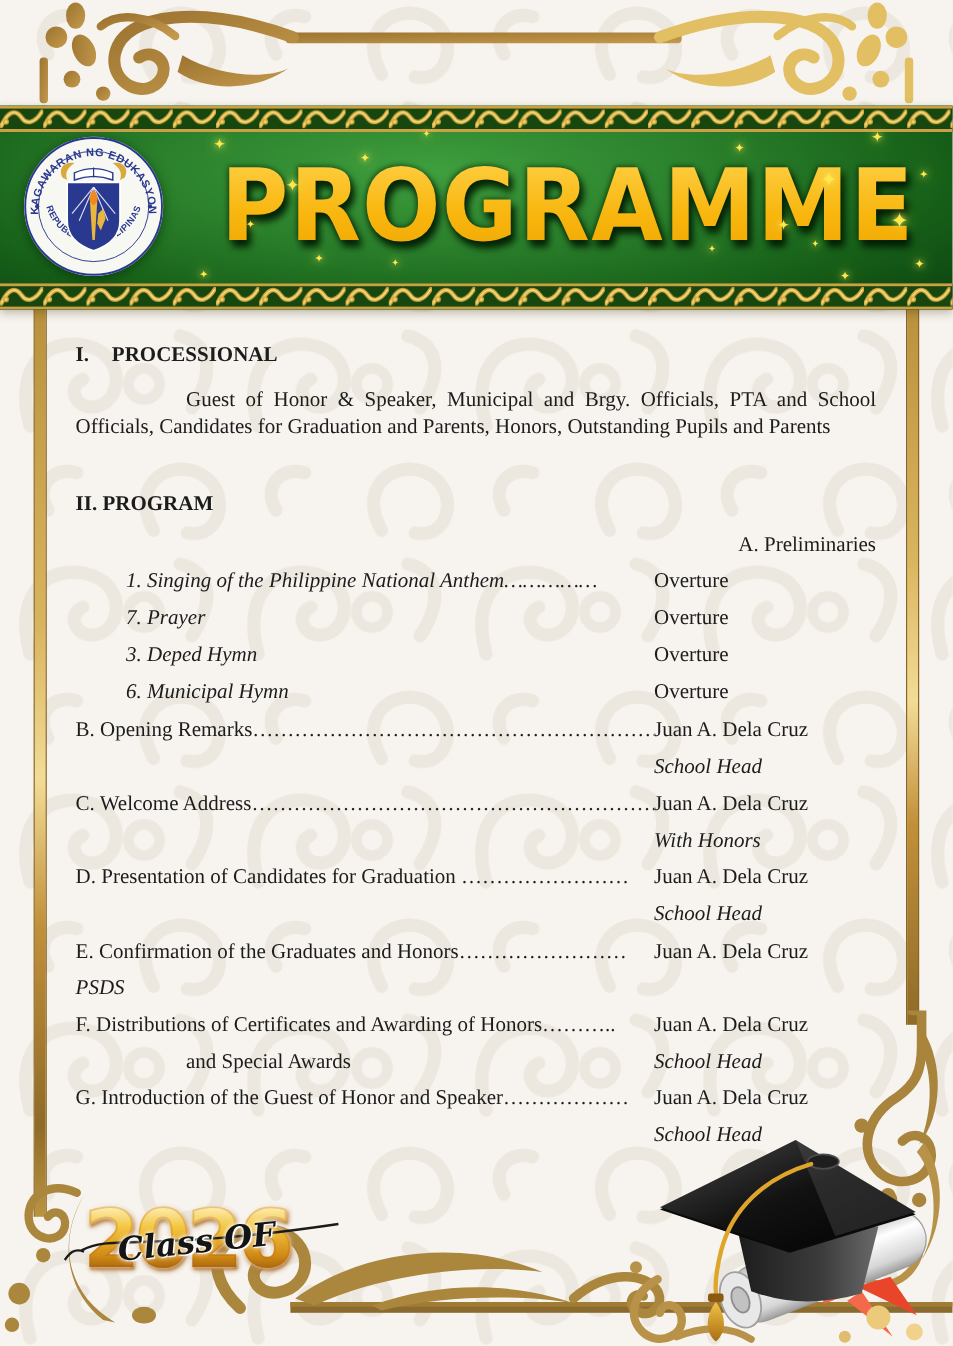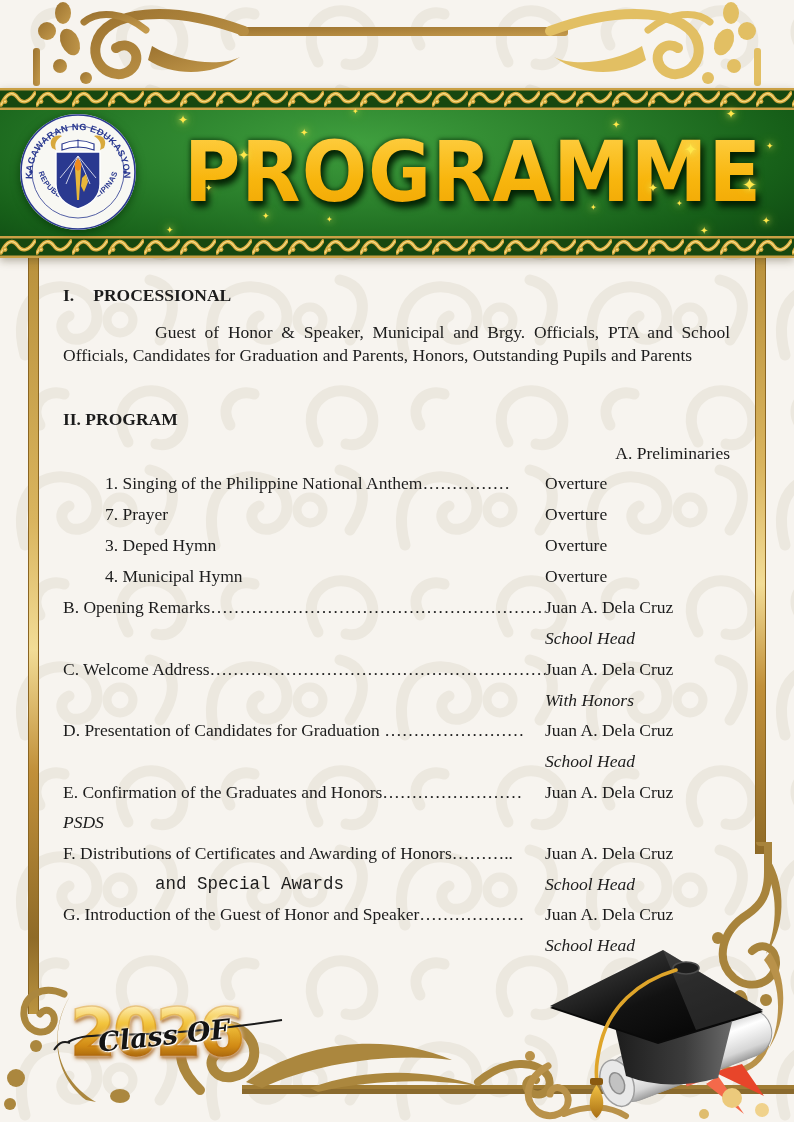--- a/index.html
+++ b/index.html
@@ -68,26 +68,26 @@
   }
   .h-proc{font-weight:bold;}
   .h-proc .numeral{display:inline-block;margin-right:19px;}
   .para{
     margin-top:13px;text-align:justify;text-indent:92px;
     line-height:23.4px;
   }
   .h-prog{font-weight:bold;margin-top:41px;}
   .sub{margin-top:7px;line-height:29px;text-align:right;}
   .prelim-row{display:grid;grid-template-columns:482px 1fr;line-height:30.9px;}
-  .prelim-row .lbl{padding-left:42px;white-space:nowrap;overflow:hidden;}
+  .prelim-row .lbl{padding-left:42px;white-space:nowrap;overflow:hidden;font-style:italic;}
   .items{margin-top:1px;}
   .prow{display:grid;grid-template-columns:482px 1fr;line-height:30.7px;}
   .prow .lbl{white-space:nowrap;overflow:hidden;}
   .prow .cont-psds{padding-left:105px;}
-  .prow .cont-awards{padding-left:92px;font-family:Liberation Mono, monospace;}
+  .prow .cont-awards{padding-left:92px;}
   .name{font-weight:normal;white-space:nowrap;}
   .role{font-style:italic;white-space:nowrap;}
 
   
   #classof{position:absolute;left:64px;top:994px;width:200px;height:92px;}
   #year{
     position:absolute;left:6px;top:6px;
     font-family:"DejaVu Sans",sans-serif;font-weight:bold;font-size:66px;line-height:1;
     letter-spacing:-3px;
     background:linear-gradient(180deg,#fff3c2 5%,#f3c53e 35%,#d18a14 70%,#8a4d08 100%);
@@ -289,21 +289,21 @@
       </div>
       <div class="prelim-row">
         <div class="lbl">7. Prayer</div>
         <div>Overture</div>
       </div>
       <div class="prelim-row">
         <div class="lbl">3. Deped Hymn</div>
         <div>Overture</div>
       </div>
       <div class="prelim-row">
-        <div class="lbl">4. Municipal Hymn</div>
+        <div class="lbl">6. Municipal Hymn</div>
         <div>Overture</div>
       </div>
     </div>
 
     <div class="items">
 
       <div class="prow">
         <div class="lbl">B. Opening Remarks………………………………………………………</div>
         <div class="name">Juan A. Dela Cruz</div>
       </div>

